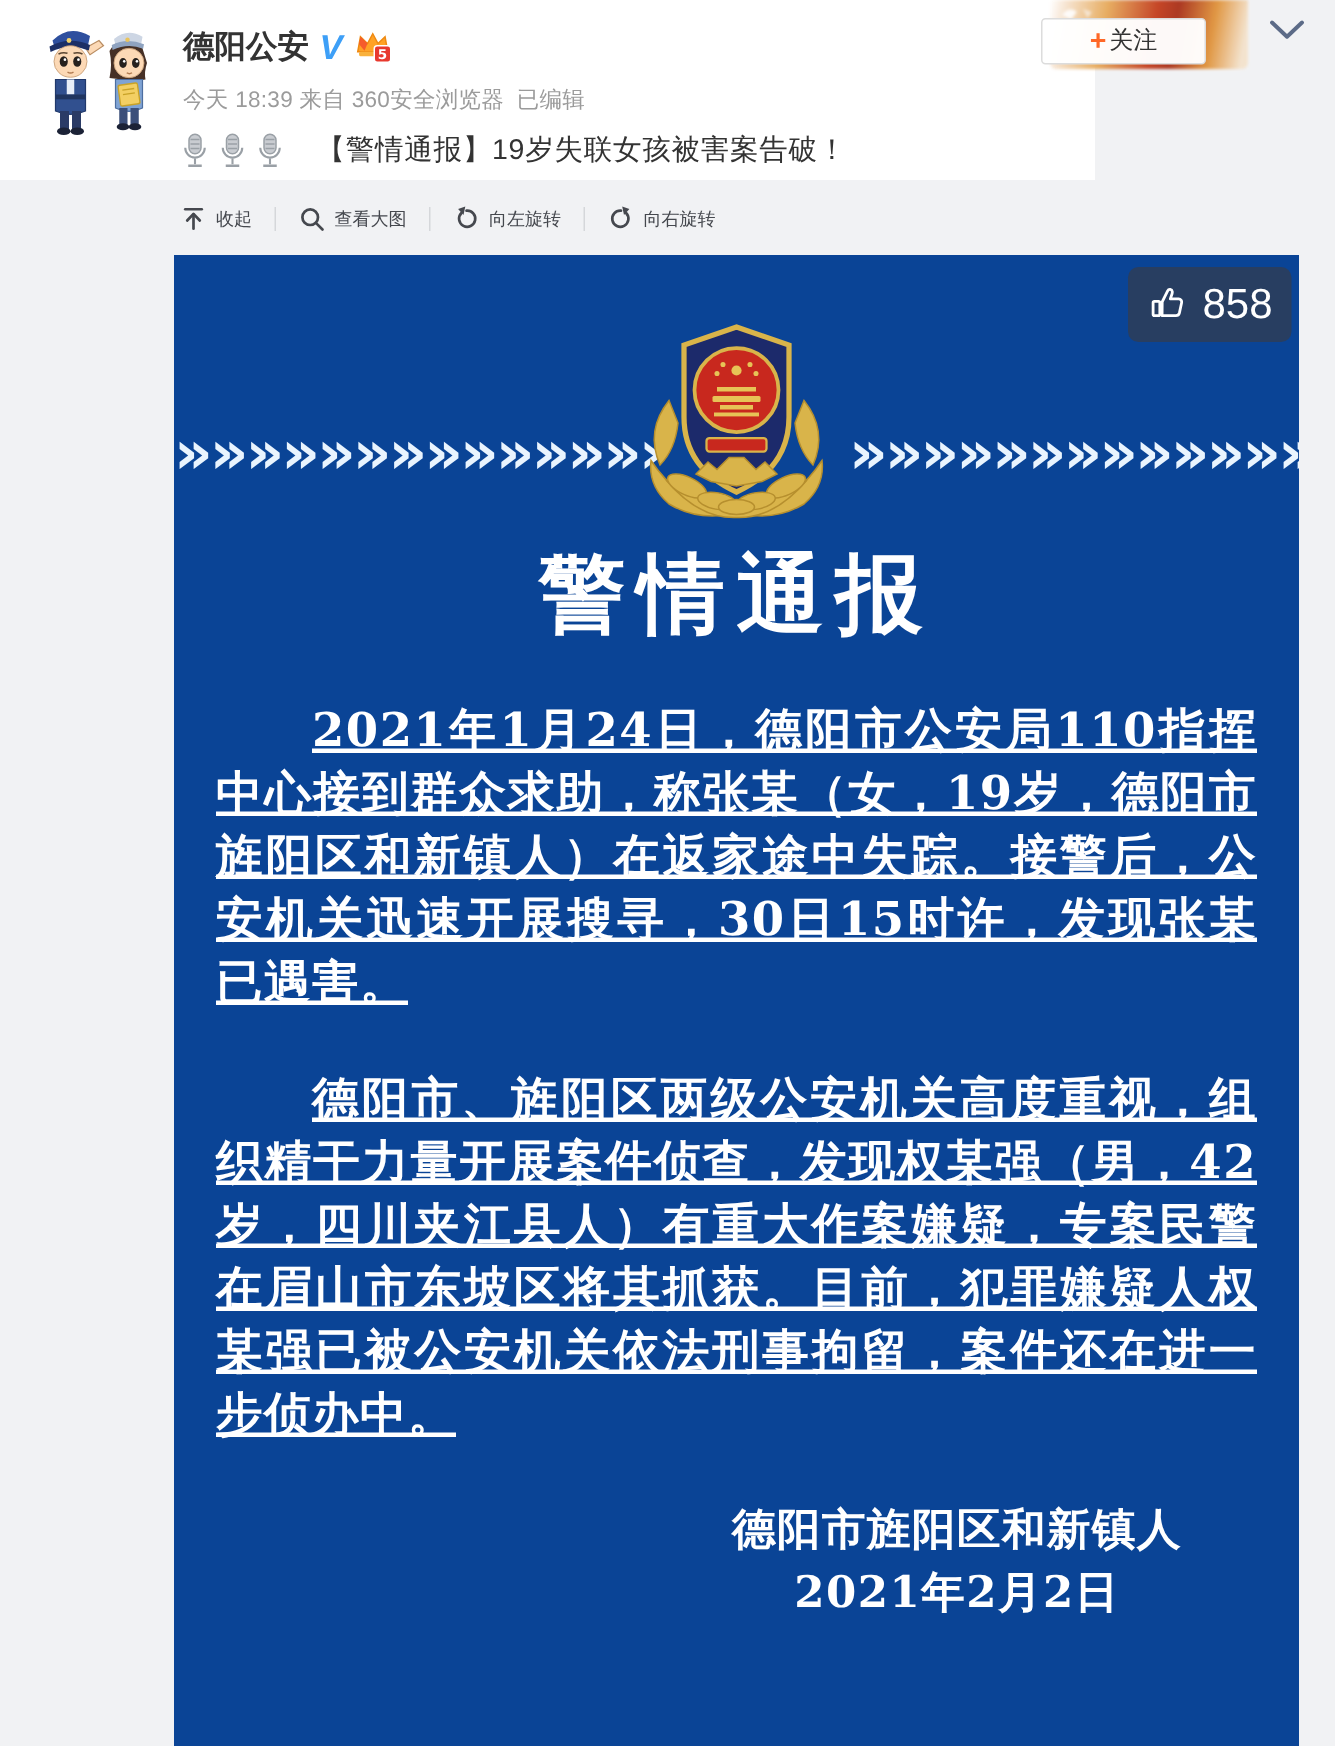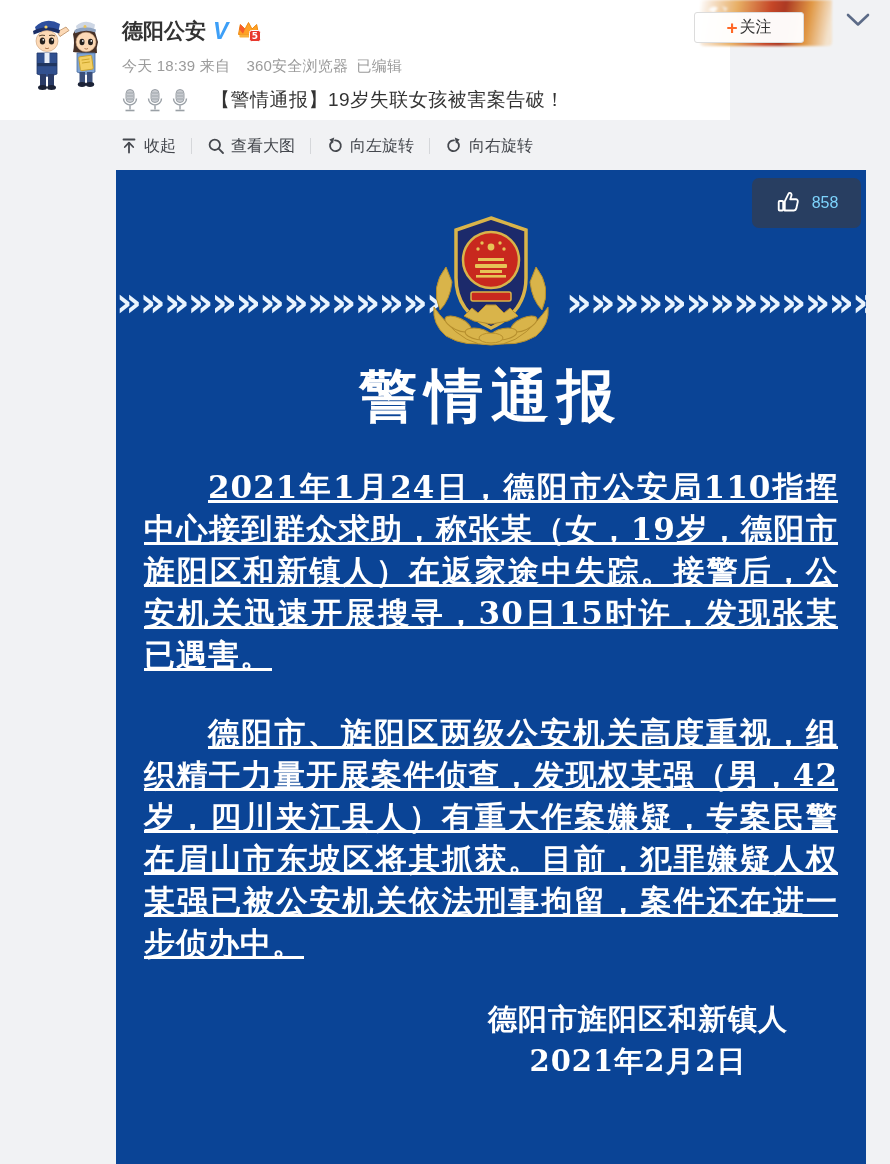--- a/index.html
+++ b/index.html
@@ -25,21 +25,21 @@
   }
   .username { font-size:21px; font-weight:bold; color:#333; cursor:pointer; }
   .v-badge {
     font-size:23px; font-weight:800; font-style:italic;
     color:#3d9ff7; letter-spacing:-1px; padding-right:2px;
   }
   .meta-row {
     position:absolute; left:122px; top:57px;
     font-size:15px; color:#9b9b9b; letter-spacing:0.2px;
   }
-  .meta-row .source { color:#9b9b9b; cursor:pointer;margin-left:12px; }
+  .meta-row .source { color:#9b9b9b; cursor:pointer; }
   .meta-row .edited { margin-left:4px;font-family:Liberation Mono, monospace; }
   .content-row {
     position:absolute; left:120px; top:86px; height:28px;
     display:flex; align-items:center; gap:5px;
   }
   .mic { width:20px; height:25px; }
   .post-text { font-size:19px; color:#333; margin-left:16px; letter-spacing:0.5px; }
 
   .cover-fragment {
     position:absolute; left:700px; top:0; width:132px; height:46px;
@@ -51,21 +51,21 @@
     background:rgba(255,255,255,.97); border:1px solid #dcdcdc; border-radius:3px;
     display:flex; align-items:center; justify-content:center; gap:2px;
     font-size:16px; color:#333; cursor:pointer; z-index:3;
   }
   .follow-btn .plus { color:#ff6827; font-size:19px; font-weight:bold; line-height:1; }
   .chevron-down { position:absolute; left:845px; top:12px; cursor:pointer; }
 
   
   .img-toolbar {
     position:absolute; left:120px; top:132px; height:28px;
-    display:flex; align-items:center; color:#45484e; font-size:16px;
+    display:flex; align-items:center; color:#45484e; font-size:12px;
   }
   .tool-item { display:flex; align-items:center; gap:6px; cursor:pointer; }
   .tool-sep { width:1px; height:16px; background:#d5d7da; margin:0 15px; }
 
   
   .notice-image {
     position:absolute; left:116px; top:170px; width:750px; height:994px;
     background:#0a4496; overflow:hidden; cursor:pointer;
     color:#ffffff;
     font-family:"DejaVu Serif","Liberation Serif",serif;
@@ -95,21 +95,21 @@
     font-size:29px; font-weight:bold; line-height:42px;
   }
   .notice-sign .sig-inner { display:inline-block; text-align:center; }
   .like-pill {
     position:absolute; right:5px; top:8px; width:109px; height:50px;
     background:rgba(47,61,86,.82); border-radius:7px;
     display:flex; align-items:center; justify-content:center; gap:9px;
     cursor:pointer;
     font-family:"Liberation Sans","DejaVu Sans",sans-serif;
   }
-  .like-pill .count { color:#7dd3fc; font-size:16px; }
+  .like-pill .count { color:#ffffff; font-size:28px; }
 </style>
 </head>
 <body>
 
 <div class="post-header">
 
   <div class="avatar">
     <svg width="86" height="82" viewBox="0 0 86 82">
 
       <g>

